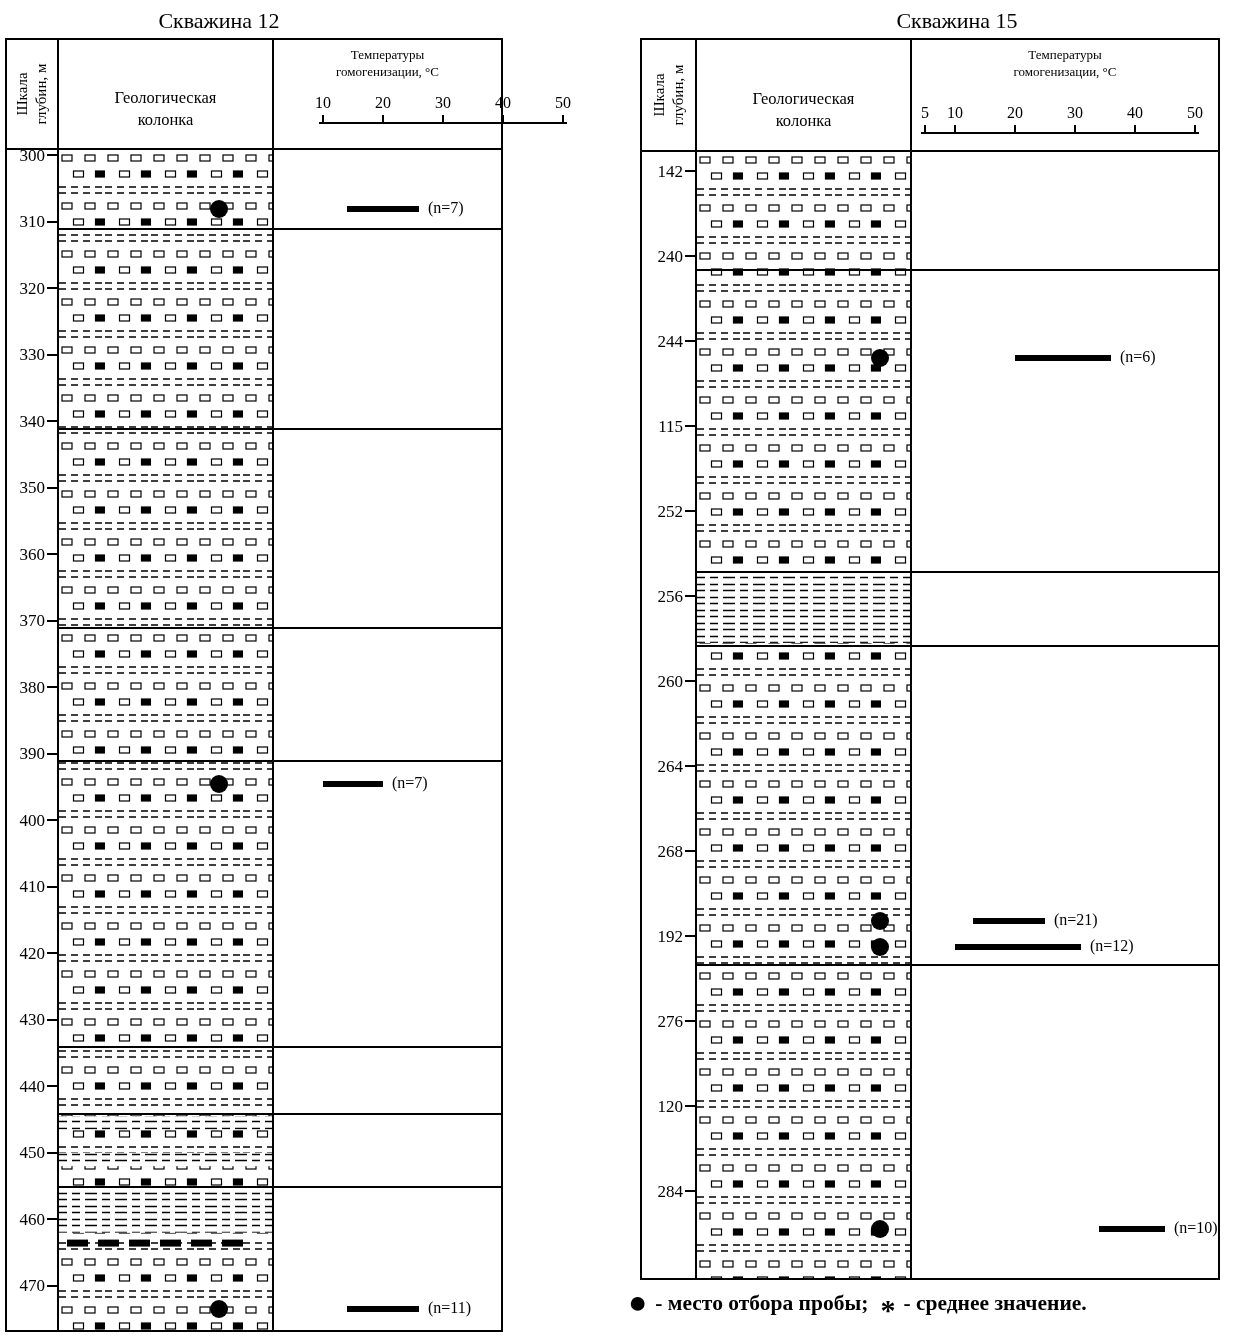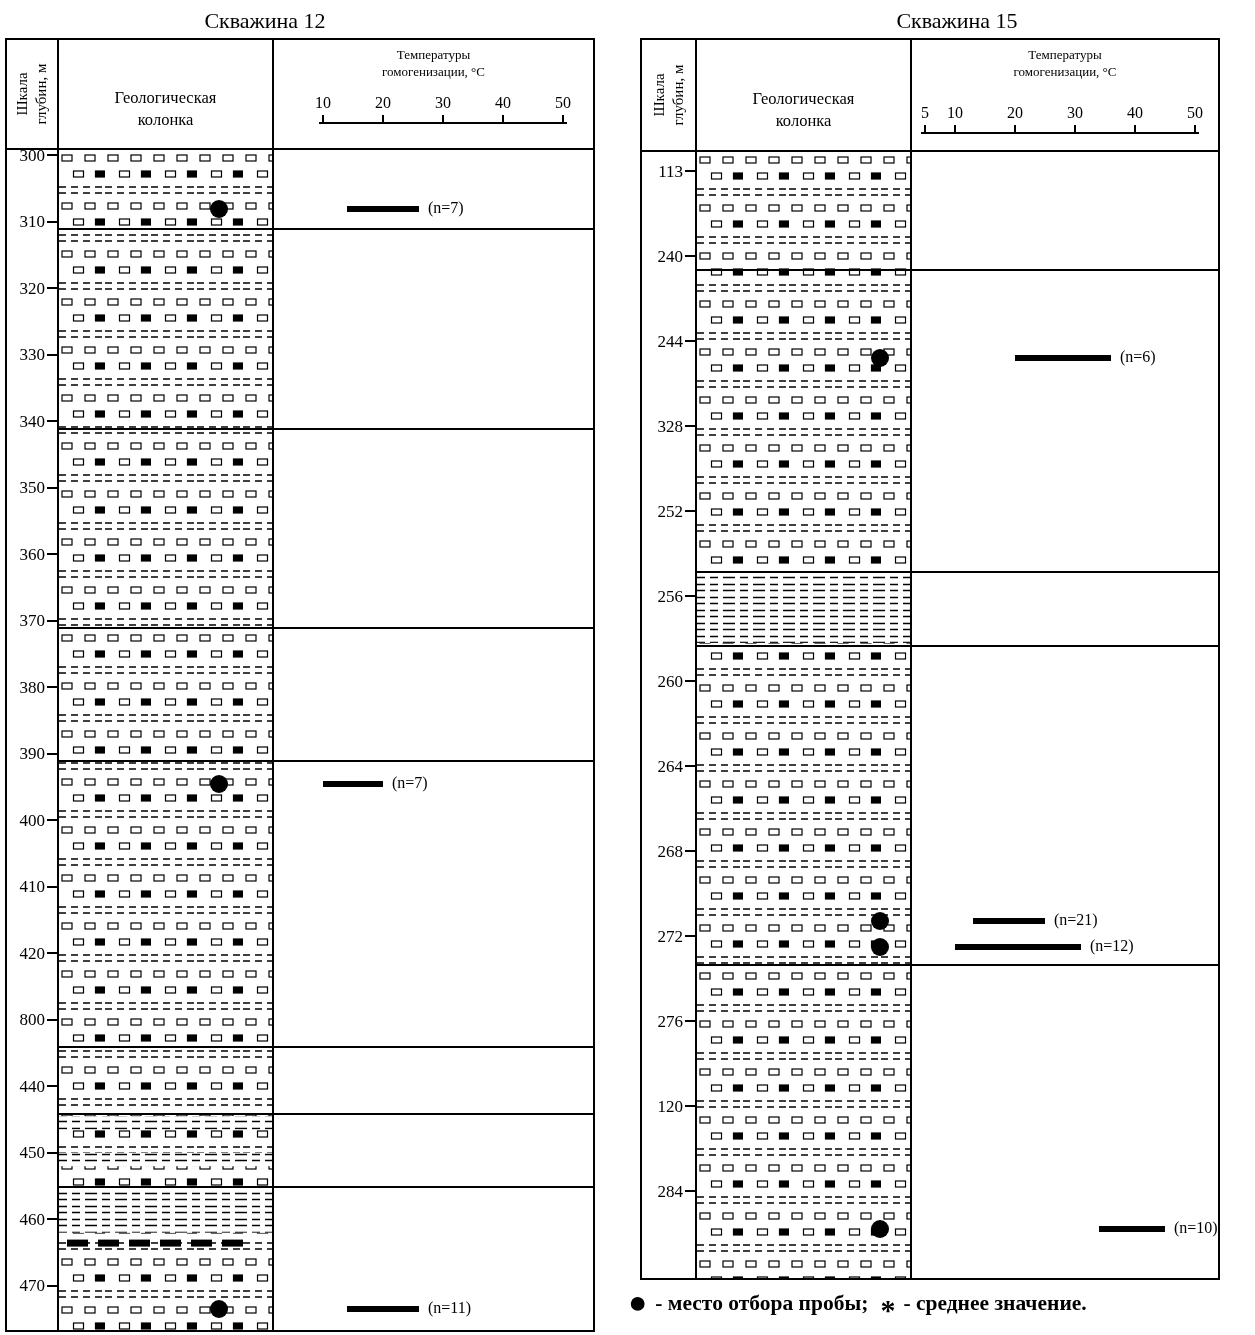--- a/index.html
+++ b/index.html
@@ -59,21 +59,21 @@
         <line x1="0" y1="43" x2="46" y2="43" stroke="#000" stroke-width="1.3" stroke-dasharray="7 5"></line>
       </pattern>
       <pattern id="pat-clay" width="30" height="13" patternUnits="userSpaceOnUse">
         <rect width="30" height="13" fill="#fff"></rect>
         <line x1="0" y1="3.5" x2="30" y2="3.5" stroke="#000" stroke-width="1.3" stroke-dasharray="8 5"></line>
         <line x1="0" y1="9.5" x2="30" y2="9.5" stroke="#000" stroke-width="1.3" stroke-dasharray="8 5"></line>
       </pattern>
     </defs>
   </svg>
 
-  <section class="borehole" style="left:5px;top:8px;width:590px;height:1326px;">
+  <section class="borehole" style="left:5px;top:8px;width:498px;height:1326px;">
     <div class="bh-title" style="padding-right:70px;">Скважина 12</div>
     <div class="bh-table" style="top:30px;height:1294px;">
       <div class="col col-depth" style="left:0;width:52px;">
         <div class="hdr" style="height:110px;">
           <span class="vlabel">Шкала глубин, м</span>
         </div>
         <div class="body depth-body" style="top:110px;">
             <div class="depth-tick" style="top: -3.68px;">
               <div class="depth-num">300</div>
               <div class="depth-dash"></div>
@@ -120,21 +120,21 @@
             </div>
             <div class="depth-tick" style="top: 727.82px;">
               <div class="depth-num">410</div>
               <div class="depth-dash"></div>
             </div>
             <div class="depth-tick" style="top: 794.32px;">
               <div class="depth-num">420</div>
               <div class="depth-dash"></div>
             </div>
             <div class="depth-tick" style="top: 860.82px;">
-              <div class="depth-num">800</div>
+              <div class="depth-num">430</div>
               <div class="depth-dash"></div>
             </div>
             <div class="depth-tick" style="top: 927.32px;">
               <div class="depth-num">440</div>
               <div class="depth-dash"></div>
             </div>
             <div class="depth-tick" style="top: 993.82px;">
               <div class="depth-num">450</div>
               <div class="depth-dash"></div>
             </div>
@@ -214,33 +214,33 @@
 
   <section class="borehole" style="left:640px;top:8px;width:580px;height:1274px;">
     <div class="bh-title" style="padding-left:54px;">Скважина 15</div>
     <div class="bh-table" style="top:30px;height:1242px;">
       <div class="col col-depth" style="left:0;width:55px;">
         <div class="hdr" style="height:112px;">
           <span class="vlabel">Шкала глубин, м</span>
         </div>
         <div class="body depth-body" style="top:112px;">
             <div class="depth-tick" style="top: 10.125px;">
-              <div class="depth-num">113</div>
+              <div class="depth-num">142</div>
               <div class="depth-dash"></div>
             </div>
             <div class="depth-tick" style="top: 95.125px;">
               <div class="depth-num">240</div>
               <div class="depth-dash"></div>
             </div>
             <div class="depth-tick" style="top: 180.125px;">
               <div class="depth-num">244</div>
               <div class="depth-dash"></div>
             </div>
             <div class="depth-tick" style="top: 265.125px;">
-              <div class="depth-num">328</div>
+              <div class="depth-num">115</div>
               <div class="depth-dash"></div>
             </div>
             <div class="depth-tick" style="top: 350.125px;">
               <div class="depth-num">252</div>
               <div class="depth-dash"></div>
             </div>
             <div class="depth-tick" style="top: 435.125px;">
               <div class="depth-num">256</div>
               <div class="depth-dash"></div>
             </div>
@@ -250,21 +250,21 @@
             </div>
             <div class="depth-tick" style="top: 605.125px;">
               <div class="depth-num">264</div>
               <div class="depth-dash"></div>
             </div>
             <div class="depth-tick" style="top: 690.125px;">
               <div class="depth-num">268</div>
               <div class="depth-dash"></div>
             </div>
             <div class="depth-tick" style="top: 775.125px;">
-              <div class="depth-num">272</div>
+              <div class="depth-num">192</div>
               <div class="depth-dash"></div>
             </div>
             <div class="depth-tick" style="top: 860.125px;">
               <div class="depth-num">276</div>
               <div class="depth-dash"></div>
             </div>
             <div class="depth-tick" style="top: 945.125px;">
               <div class="depth-num">120</div>
               <div class="depth-dash"></div>
             </div>

